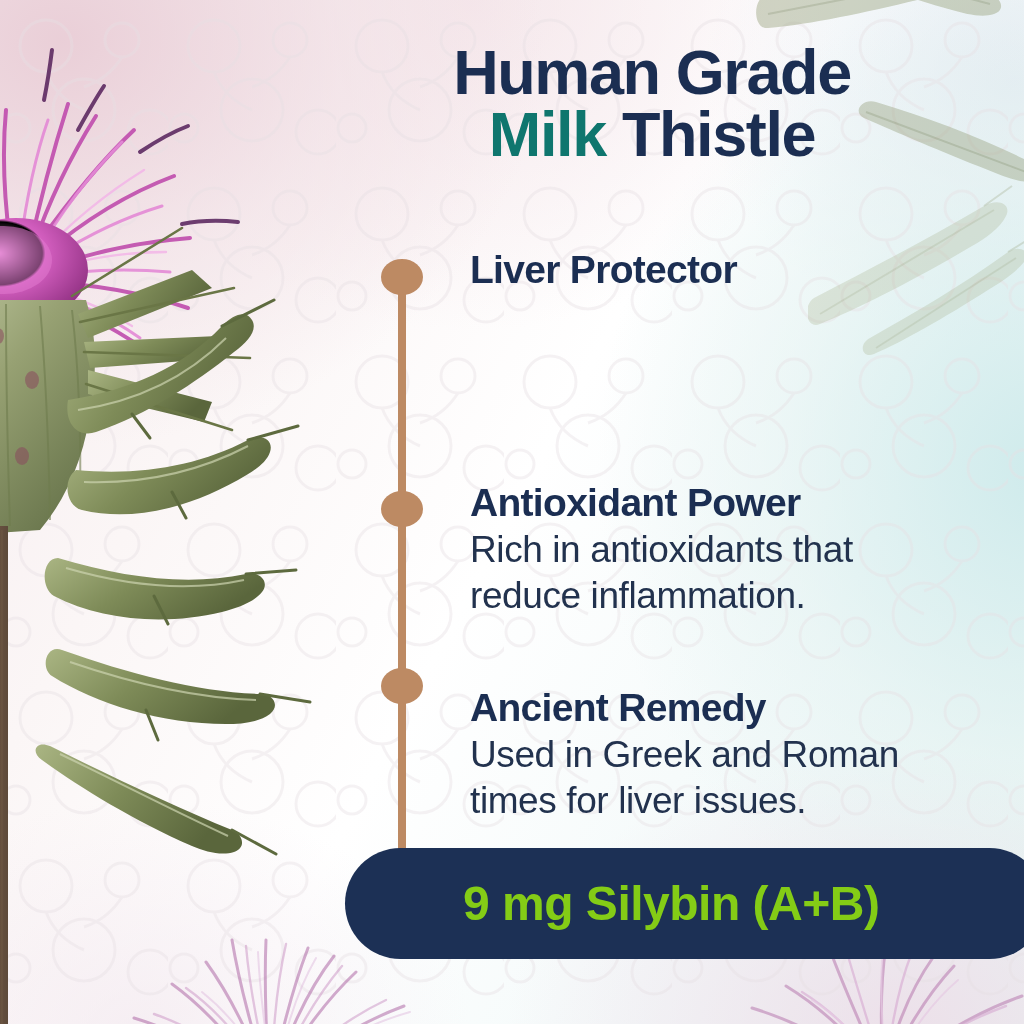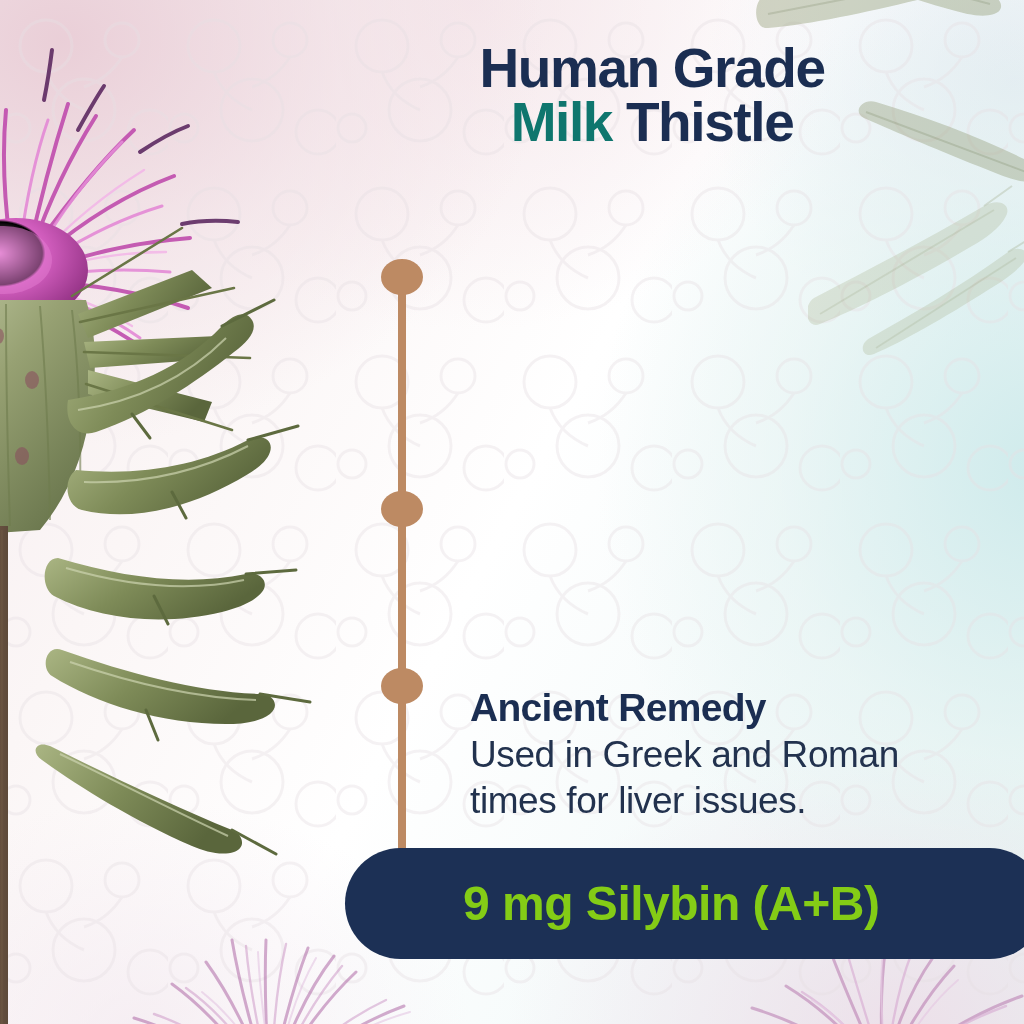--- a/index.html
+++ b/index.html
@@ -41,21 +41,21 @@
   #flower-bl     { left:120px;  bottom:-66px; width:330px; height:220px; opacity:.62; }
   #flower-br     { right:-10px; bottom:-54px; width:300px; height:180px; opacity:.60; }
 
   
   #headline {
     position:absolute; left:352px; top:42px; width:600px;
     text-align:center;
     line-height:0.98;
     letter-spacing:-1.4px;
     font-weight:700;
-    font-size:55px;
+    font-size:63px;
     color:#1b2e52;
   }
   #headline .line { display:block; white-space:nowrap; }
   #headline .accent { color:#0f766e; }
 
   
   #timeline-track {
     position:absolute;
     left:398px; top:277px;
     width:8px; height:585px;
@@ -406,22 +406,27 @@
     <span class="line">Human Grade</span>
     <span class="line"><span class="accent">Milk</span><span> Thistle</span></span>
   </h1>
 
   <div id="timeline-track"></div>
   <div class="timeline-dot" id="dot-0"></div>
   <div class="timeline-dot" id="dot-1"></div>
   <div class="timeline-dot" id="dot-2"></div>
 
   <div class="feature" id="feature-0">
+    <div class="feature-title">Liver Protector</div>
   </div>
 
+  <div class="feature" id="feature-1">
+    <div class="feature-title">Antioxidant Power</div>
+    <div class="feature-desc">Rich in antioxidants that reduce inflammation.</div>
+  </div>
 
   <div class="feature" id="feature-2">
     <div class="feature-title">Ancient Remedy</div>
     <div class="feature-desc">Used in Greek and Roman times for liver issues.</div>
   </div>
 
   <div id="badge">
     <span id="badge-label">9 mg Silybin (A+B)</span>
   </div>
 

